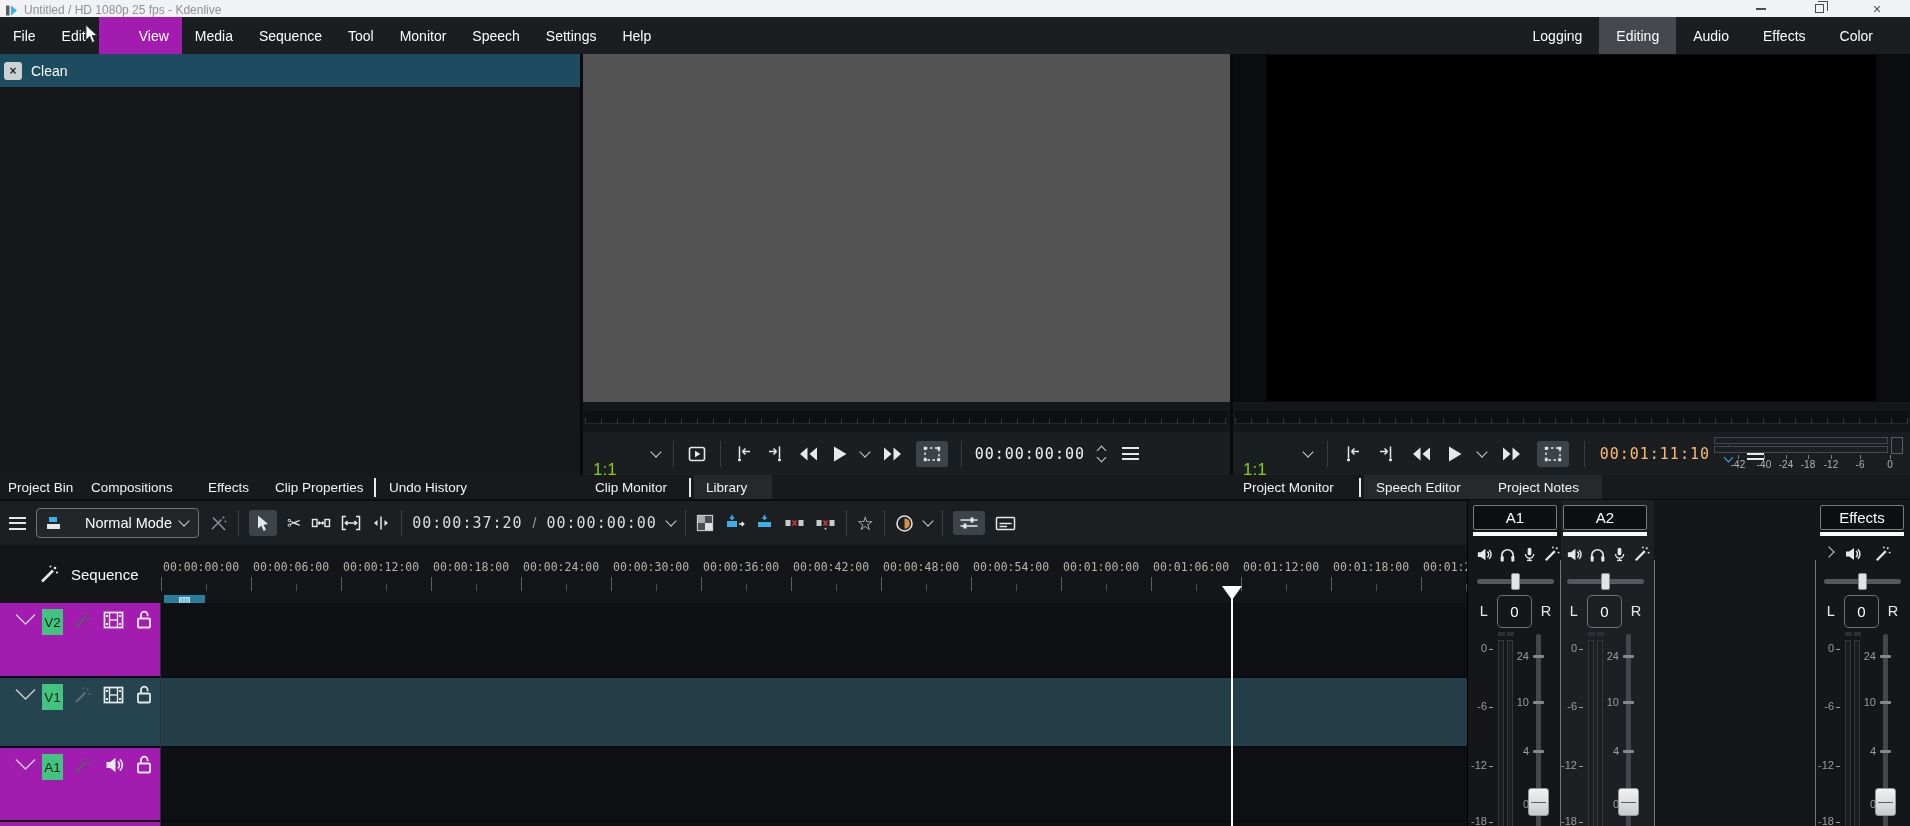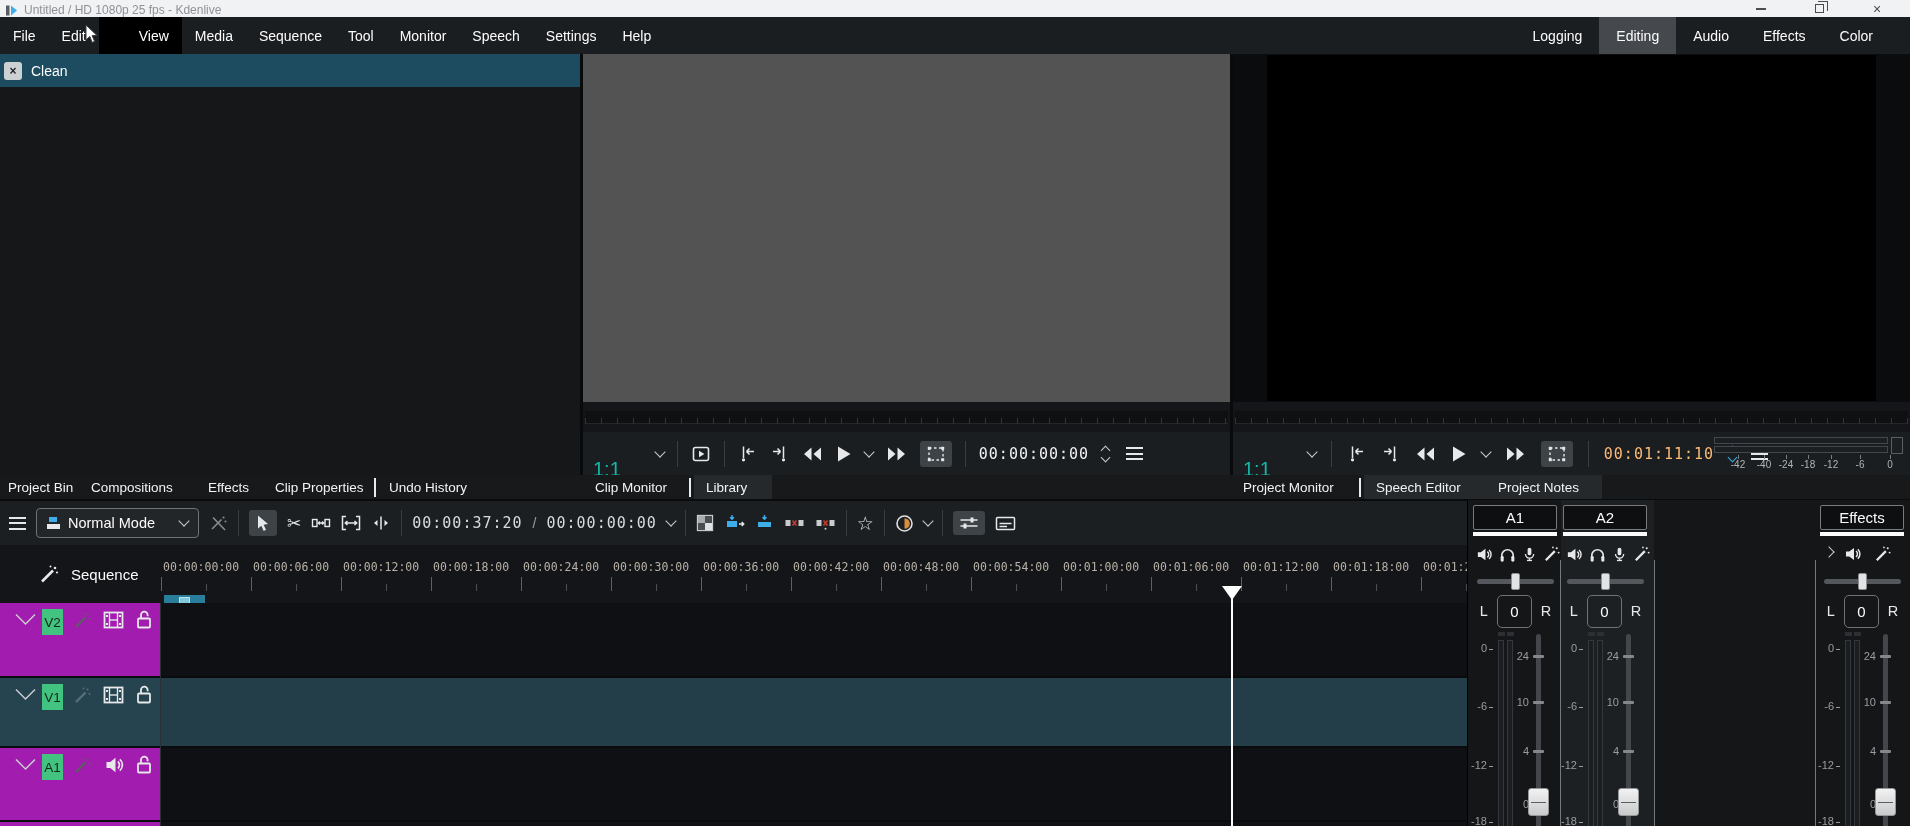--- a/index.html
+++ b/index.html
@@ -20,41 +20,41 @@
 #win-controls { position:absolute; right:4px; top:0; height:17px; display:flex; }
 .win-btn { width:58px; height:17px; display:flex; align-items:center; justify-content:center; color:#4a4d50; cursor:default; }
 .min-glyph { width:10px; height:2px; background:#4a4d50; }
 .max-glyph { width:9px; height:9px; border:1px solid #4a4d50; position:relative; }
 .max-glyph:after { content:''; position:absolute; left:2px; top:-4px; width:9px; height:9px; border:1px solid #4a4d50; border-left:none; border-bottom:none; }
 .close-glyph { font-size:14px; line-height:1; }
 
 
 #menubar { left:0; top:17px; width:1910px; height:37px; background:#1b1e21; display:flex; align-items:stretch; }
 .menu-item { display:flex; align-items:center; padding:0 13px; color:#fcfcfc; font-size:14px; }
-.menu-item.active { background:#000000; color:#ffffff;padding-left:40px; }
+.menu-item.active { background:#a21caf; color:#ffffff;padding-left:40px; }
 #workspace-tabs { margin-left:auto; margin-right:20px; display:flex; }
 .ws-item { display:flex; align-items:center; padding:0 17px; color:#fcfcfc; font-size:14px; }
 .ws-item.active { background:#45494d; }
 #view-cursor { position:absolute; left:84px; top:24px; z-index:9; }
 
 
 #left-panel { left:0; top:54px; width:580px; height:421px; background:#151719; }
 #clean-bar { position:absolute; left:0; top:0; width:580px; height:33px; background:#1d4b5f; display:flex; align-items:center; }
 #clean-close { width:18px; height:18px; margin-left:4px; background:#ccd1d4; border-radius:3px; color:#23262a; font-size:12px; font-weight:bold; display:flex; align-items:center; justify-content:center; }
 #clean-label { margin-left:9px; font-size:14px; color:#fcfcfc; }
 .vdiv { top:54px; width:3px; height:421px; background:#090a0b; }
 .panel { top:54px; height:421px; background:#1b1e21; }
 .mon-video { position:absolute; left:0; top:0; right:0; height:348px; }
 .mon-seek { position:absolute; left:0; top:348px; right:0; height:30px; background:#141619; }
 .mon-seek .bar { position:absolute; left:2px; right:2px; top:9px; height:13px; background:#0e1012; border-bottom:1px solid #23262a; }
 .mon-seek .ticks { position:absolute; left:2px; right:2px; top:16px; height:6px;
   background:repeating-linear-gradient(90deg,#303438 0 1px,transparent 1px 16px); }
 .mon-toolbar { position:absolute; left:0; top:378px; right:0; height:43px; display:flex; align-items:center; padding-left:10px; gap:13px; }
 .tsep { width:1px; height:26px; background:#3a3e42; flex:none; }
-.zoom-label { font-size:20px; color:#14b8a6;margin-top:32px; }
+.zoom-label { font-size:17px; color:#84cc16;margin-top:32px; }
 .chev { width:8px; height:8px; border-right:1.6px solid #c9cccf; border-bottom:1.6px solid #c9cccf; transform:rotate(45deg); margin-top:-4px; flex:none; }
 .chev.right { transform:rotate(-45deg); }
 .timecode { font-family:"DejaVu Sans Mono", monospace; font-size:15px; letter-spacing:1px; color:#f0f1f2; white-space:nowrap; }
 .timecode.blue { color:#fdba74; }
 .spinner { display:flex; flex-direction:column; gap:3px; }
 .spinner i { width:7px; height:7px; border-right:1.5px solid #c9cccf; border-bottom:1.5px solid #c9cccf; }
 .spinner i.up { transform:rotate(-135deg); }
 .spinner i.down { transform:rotate(45deg); margin-top:-3px; }
 .spinner.blue i { border-color:#3daee9; }
 .hamb { width:17px; height:13px; border-top:2px solid #e6e8e9; border-bottom:2px solid #e6e8e9; position:relative; }
@@ -68,21 +68,21 @@
 .pm-scale-label { position:absolute; top:25px; font-size:10px; color:#b0b3b6; transform:translateX(-50%); }
 .pm-tick { position:absolute; top:21px; width:1px; height:4px; background:#7a7e82; }
 
 
 #tabs-strip { left:0; top:475px; width:1910px; height:25px; background:#17191b; }
 .dock-tab { position:absolute; top:0; height:25px; line-height:25px; font-size:13.5px; color:#f2f3f4; white-space:nowrap; }
 .tab-sep { position:absolute; top:3px; width:2px; height:19px; background:#e8eaeb; }
 .tab-box { position:absolute; top:0; height:24px; background:#26292c; }
 
 
-#timeline-toolbar { left:0; top:500px; width:1467px; height:45px; background:#1c1f22; border-top:1px solid #0a0b0c; display:flex; align-items:center; padding-left:9px; gap:10px; }
+#timeline-toolbar { left:0; top:500px; width:1467px; height:45px; background:#1c1f22; border-top:1px solid #0a0b0c; display:flex; align-items:center; padding-left:9px; gap:10px;text-align:right; }
 #mode-dropdown { display:flex; align-items:center; gap:8px; border:1px solid #6f7376; border-radius:4px; background:#232629; height:30px; padding:0 10px; width:163px; }
 #mode-dropdown .label { font-size:14.5px; color:#fcfcfc; flex:1; }
 .clipstack { width:13px; height:13px; position:relative; }
 .clipstack:before { content:''; position:absolute; left:2px; top:0; width:8px; height:5px; background:#3daee9; }
 .clipstack:after { content:''; position:absolute; left:0; top:7px; width:13px; height:5px; background:#e6e8e9; }
 
 
 #timeline { left:0; top:545px; width:1467px; height:281px; background:#0a0b0d; overflow:hidden; }
 #tl-corner { position:absolute; left:0; top:0; width:161px; height:58px; background:#141518; display:flex; align-items:center; gap:12px; padding-left:38px; }
 #tl-corner .seq-label { font-size:15px; color:#fcfcfc; }

